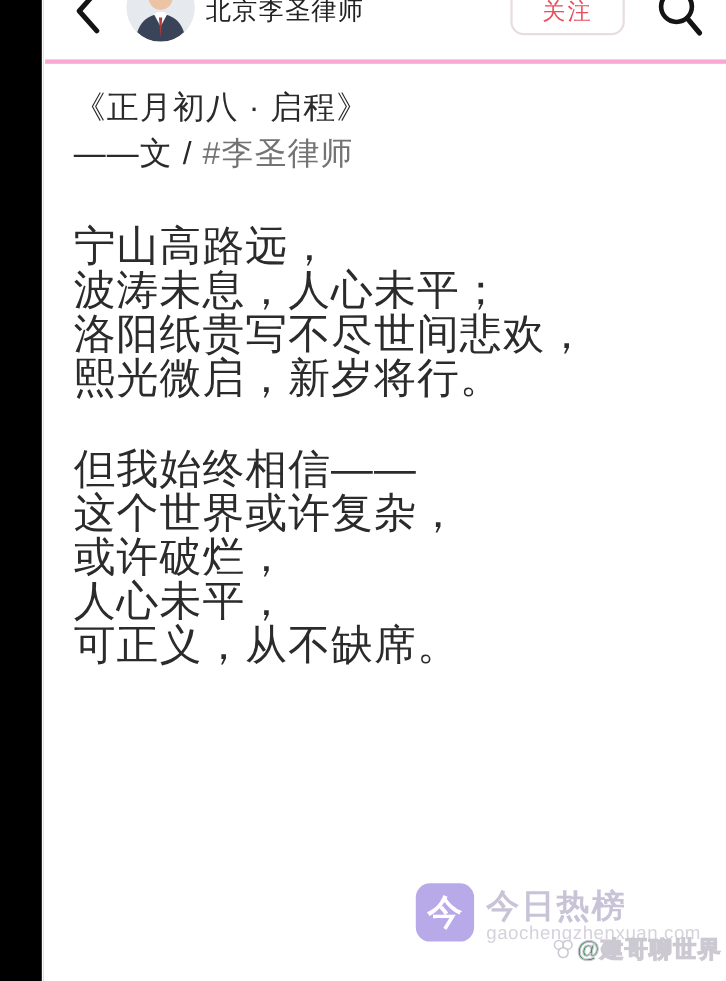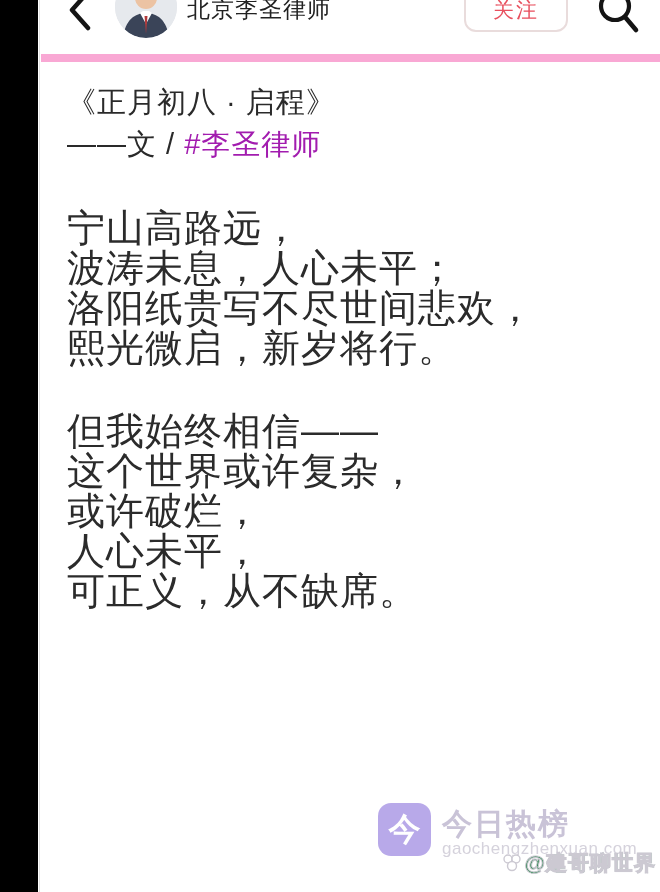--- a/index.html
+++ b/index.html
@@ -9,21 +9,21 @@
     font-family:"Liberation Sans","DejaVu Sans",sans-serif;
     color:#262626;
   }
   
   .letterbox { position:absolute; left:0; top:0; width:38px; height:892px; background:#000; }
   .edge-line { position:absolute; left:39px; top:0; width:1px; height:892px; background:#d6d6d6; opacity:.7; }
 
   .content { position:absolute; left:41px; top:0; width:619px; height:892px; background:#fff; }
 
   
-  .topbar { position:relative; height:54px; border-bottom:8px solid #f9a8d4; overflow:hidden; }
+  .topbar { position:relative; height:54px; border-bottom:4px solid #f9a8d4; overflow:hidden; }
   .back-btn { position:absolute; left:25px; top:-12px; width:26px; height:44px; cursor:pointer; }
   .avatar-wrap {
     position:absolute; left:74px; top:-24px; width:62px; height:62px;
     border-radius:50%; overflow:hidden; background:#e3e6ea;
   }
   .username {
     position:absolute; left:146px; top:-6px; font-size:23px; font-weight:500;
     color:#222; letter-spacing:1px; white-space:nowrap;
   }
   .follow-btn {
@@ -33,21 +33,21 @@
     box-sizing:border-box; padding-bottom:6px; cursor:pointer;
   }
   .follow-label { color:#e8505e; font-size:21px; letter-spacing:2px; }
   .search-btn { position:absolute; right:18px; top:-10px; width:48px; height:50px; cursor:pointer; }
 
   
   .poem { padding:22px 16px 0 26px; }
   .poem-title { font-size:29px; line-height:36px; color:#2a2a2a; letter-spacing:1px; }
   .byline { font-size:29px; line-height:36px; margin-top:6px; letter-spacing:1px; }
   .byline-prefix { color:#2a2a2a; }
-  .hashtag { color:#a21caf; cursor:pointer; }
+  .hashtag { color:#737373; cursor:pointer; }
   .stanza { margin:0; }
   .stanza-1 { margin-top:46px; }
   .stanza-2 { margin-top:43px; }
   .stanza-3 { margin-top:43px; }
   .poem-line { font-size:38px; line-height:40px; color:#2b2b2b; letter-spacing:1px; white-space:nowrap; }
 
   
   .watermark { position:absolute; left:0; top:0; width:660px; height:892px; pointer-events:none; }
   .wm-logo {
     position:absolute; left:378px; top:803px; width:53px; height:53px;

